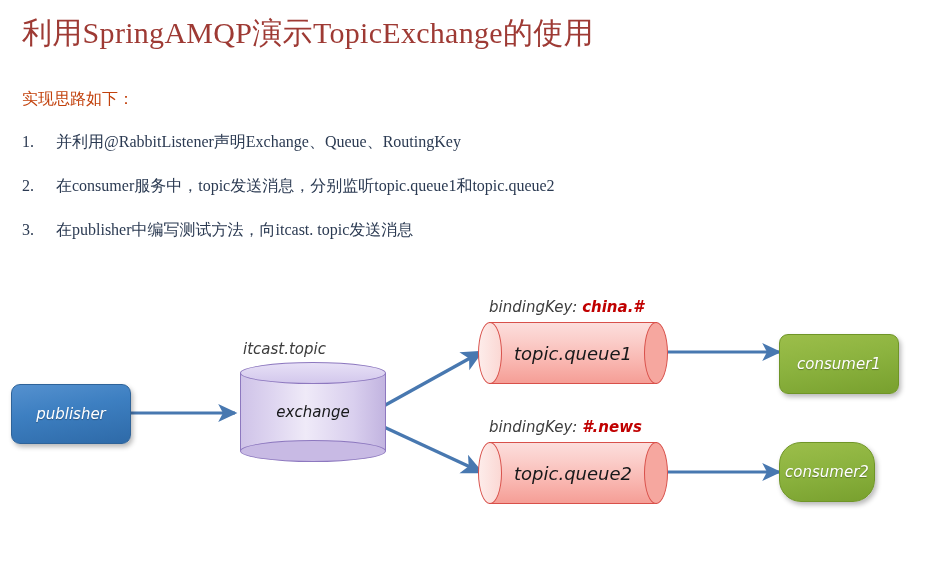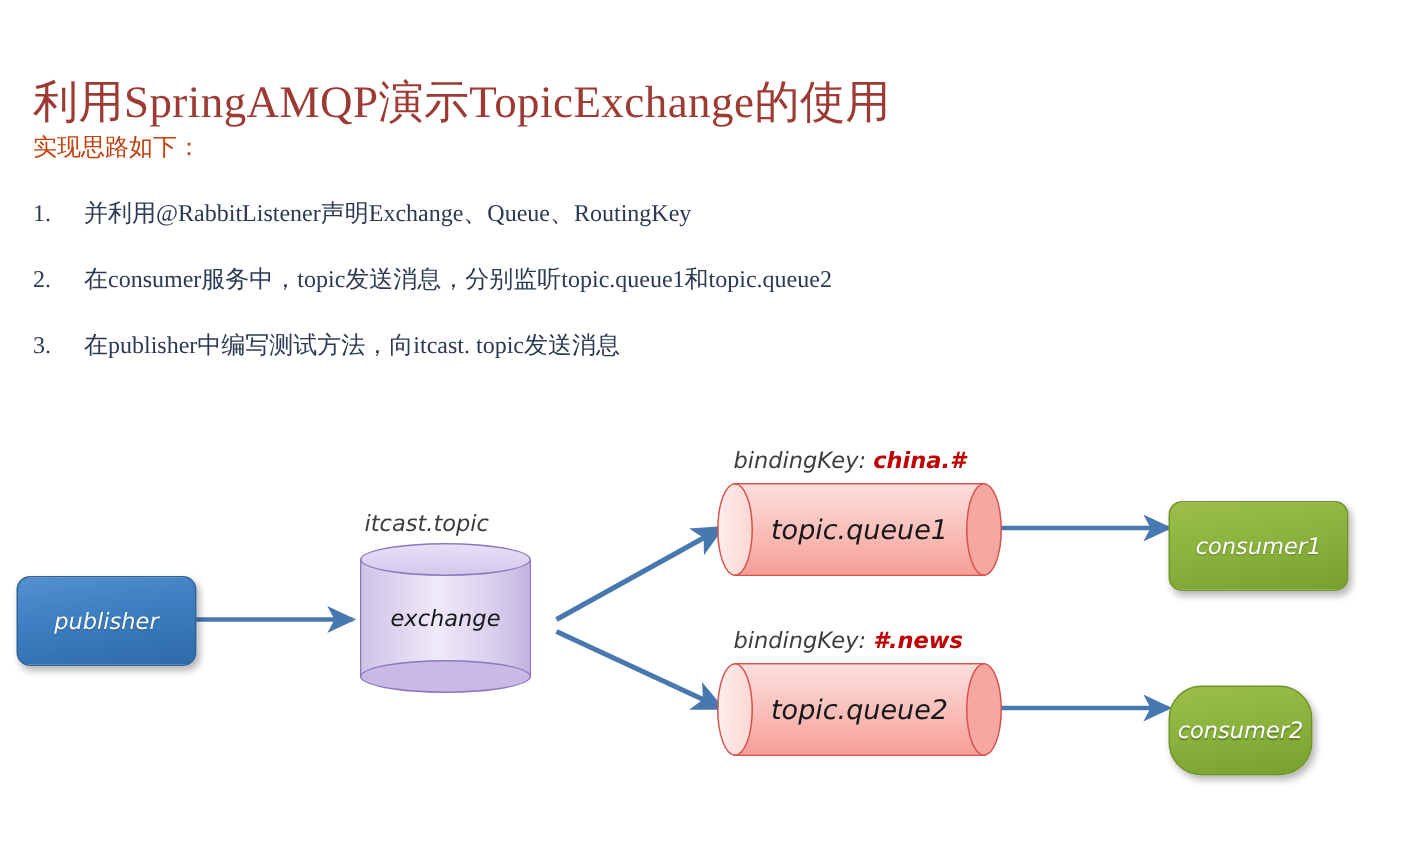--- a/index.html
+++ b/index.html
@@ -19,21 +19,20 @@
   .slide-title {
     position: absolute;
     left: 22px;
     top: 14px;
     font-family: "Liberation Serif", "DejaVu Serif", serif;
     font-size: 30px;
     line-height: 38px;
     color: #9e3a34;
     white-space: nowrap;
     letter-spacing: 0.3px;
-    margin-top: 36px;
   }
   .intro-line {
     position: absolute;
     left: 22px;
     top: 88px;
     font-size: 16px;
     line-height: 22px;
     color: #c2410c;
     white-space: nowrap;
   }
@@ -290,21 +289,21 @@
 
     <line x1="668" y1="192" x2="779" y2="192" stroke="#4878b0" stroke-width="3" marker-end="url(#ah)"></line>
   </svg>
 
   <div class="node rect-node rect-blue" style="left:11px; top:104px; width:120px; height:60px;">
     <span>publisher</span>
   </div>
 
   <div class="caption" style="left:243px; top:60px;">itcast.topic</div>
 
-  <div class="node cyl-v" style="left:240px; top:82px; width:114px; height:100px;">
+  <div class="node cyl-v" style="left:240px; top:82px; width:146px; height:100px;">
     <div class="shadow-v"></div>
     <div class="body"></div>
     <div class="cap-bottom"></div>
     <div class="cap-top"></div>
     <div class="label">exchange</div>
   </div>
 
   <div class="caption" style="left:489px; top:18px;">
     <span>bindingKey:</span>
     <span class="bk-val">china.#</span>
@@ -328,17 +327,17 @@
     <div class="body"></div>
     <div class="cap-right"></div>
     <div class="cap-left"></div>
     <div class="label">topic.queue2</div>
   </div>
 
   <div class="node rect-node rect-green" style="left:779px; top:42px; width:120px; height:60px;margin-top:12px;">
     <span>consumer1</span>
   </div>
 
-  <div class="node rect-node rect-green" style="left:779px; top:177px; width:96px; height:60px;border-radius:22px;">
+  <div class="node rect-node rect-green" style="left:779px; top:162px; width:96px; height:60px;border-radius:22px;">
     <span>consumer2</span>
   </div>
 
 </div>
 
 </body></html>

